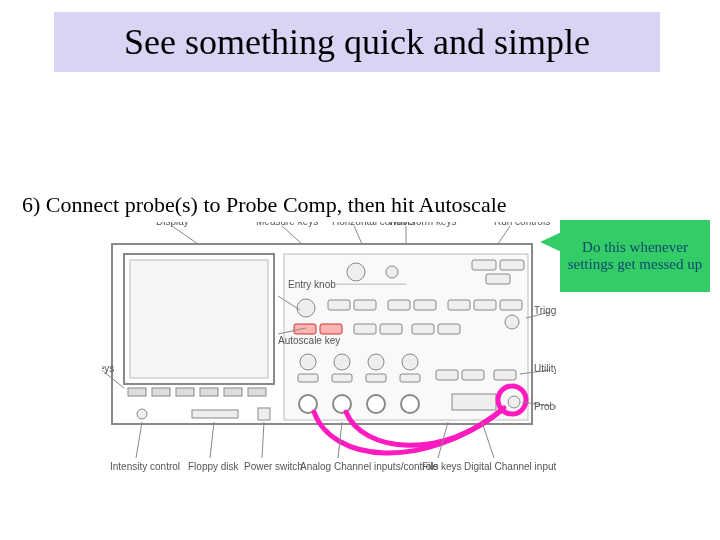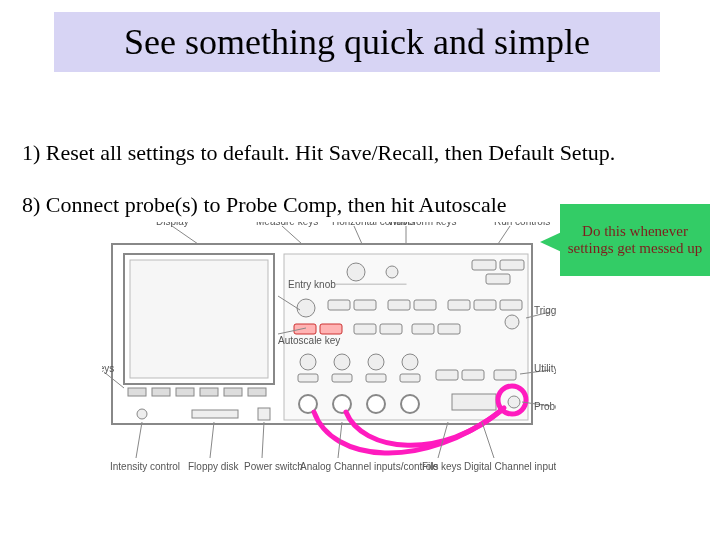--- a/index.html
+++ b/index.html
@@ -1,38 +1,37 @@
 <!DOCTYPE html>
 <html><head>
 <meta charset="utf-8">
 <style>
   html,body{margin:0;padding:0;width:720px;height:540px;background:#fff;font-family:"Times New Roman",serif;color:#000;overflow:hidden}
   .slide{position:relative;width:652px;height:540px}
   .title-box{position:absolute;left:54px;top:12px;width:606px;height:60px;background:#d7d4f4;display:flex;align-items:center;justify-content:center}
   .title-box span{font-size:36px}
   .step1{position:absolute;left:22px;top:140px;font-size:22px}
   .step2{position:absolute;left:22px;top:192px;font-size:22px}
-  .callout{position:absolute;left:560px;top:204px;width:150px;height:72px;background:#33cc66;color:#7f1d1d;
+  .callout{position:absolute;left:560px;top:220px;width:150px;height:72px;background:#33cc66;color:#0c4a6e;
            display:flex;align-items:center;justify-content:center;text-align:center;font-size:15px;line-height:1.15;padding:4px;box-sizing:border-box}
   .callout-tail{position:absolute;left:540px;top:230px;width:0;height:0;border-top:12px solid transparent;border-bottom:12px solid transparent;border-right:26px solid #33cc66}
   .diagram{position:absolute;left:102px;top:222px;width:454px;height:260px}
   .diagram svg{width:454px;height:260px}
   .scope-label{font:10px sans-serif;fill:#555}
   .hot{stroke:#ff1bbf;stroke-width:5;fill:none;stroke-linecap:round}
 </style>
 </head>
 <body>
 
 <div class="slide">
   <div class="title-box">
     <span>See something quick and simple</span>
   </div>
 
-  <div class="step1">1)   Reset all settings to default. Hit Save/Recall, then Default Setup.</div>
-  <div class="step2">8) Connect probe(s) to Probe Comp, then hit Autoscale</div>
+  <div class="step2">6) Connect probe(s) to Probe Comp, then hit Autoscale</div>
 
   <div class="callout-tail"></div>
   <div class="callout">
     <span>Do this whenever settings get messed up</span>
   </div>
 
   <div class="diagram">
     <svg viewBox="0 0 454 260">
 
       <rect x="10" y="22" width="420" height="180" fill="#fff" stroke="#888" stroke-width="2"></rect>

